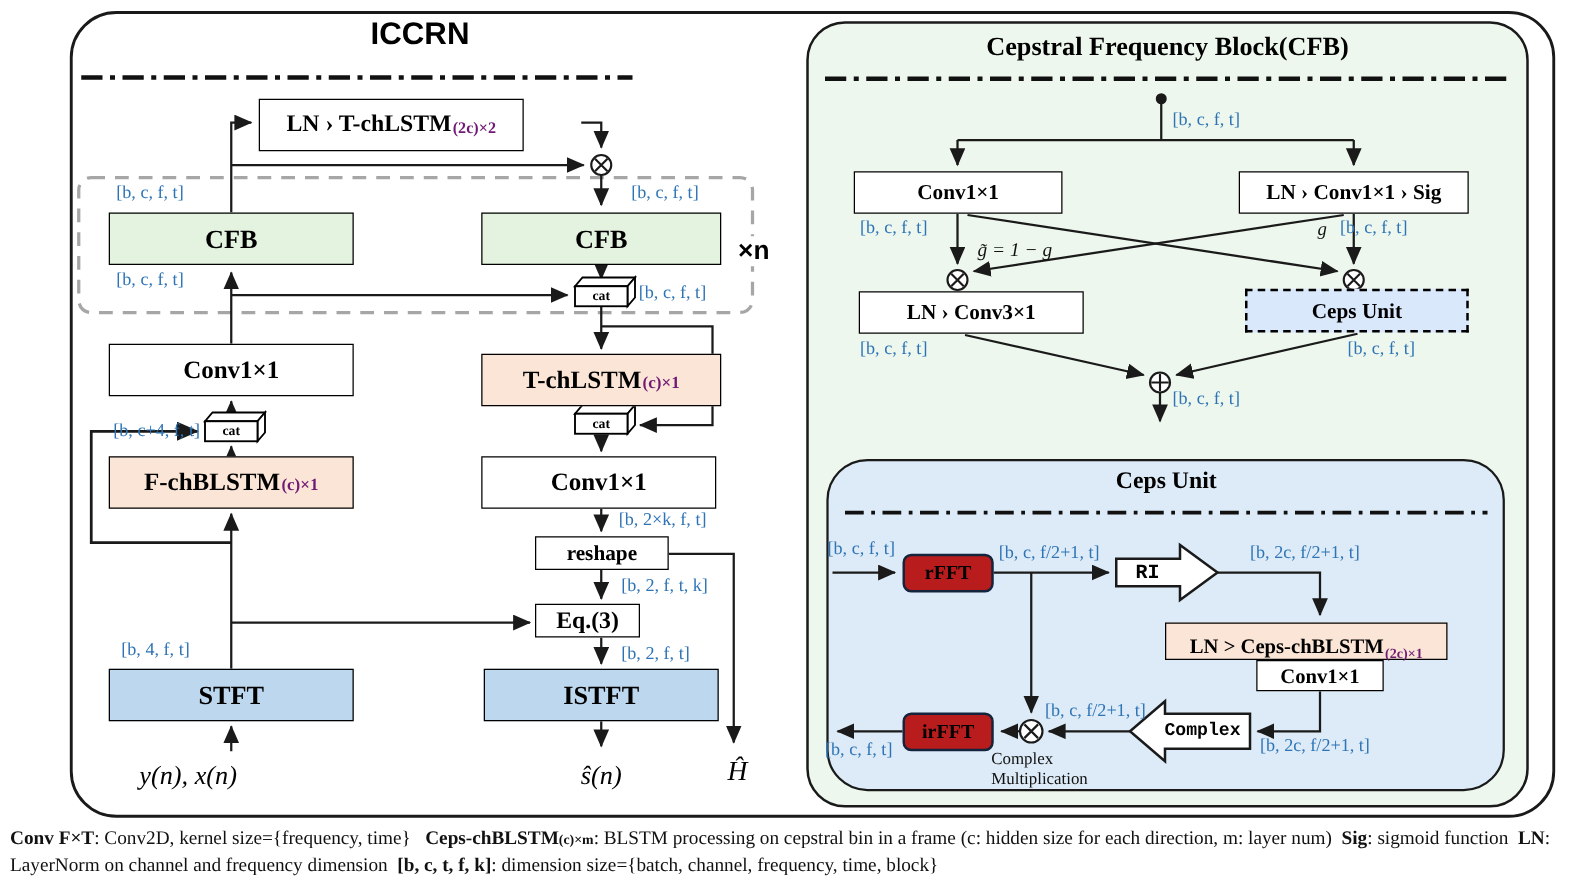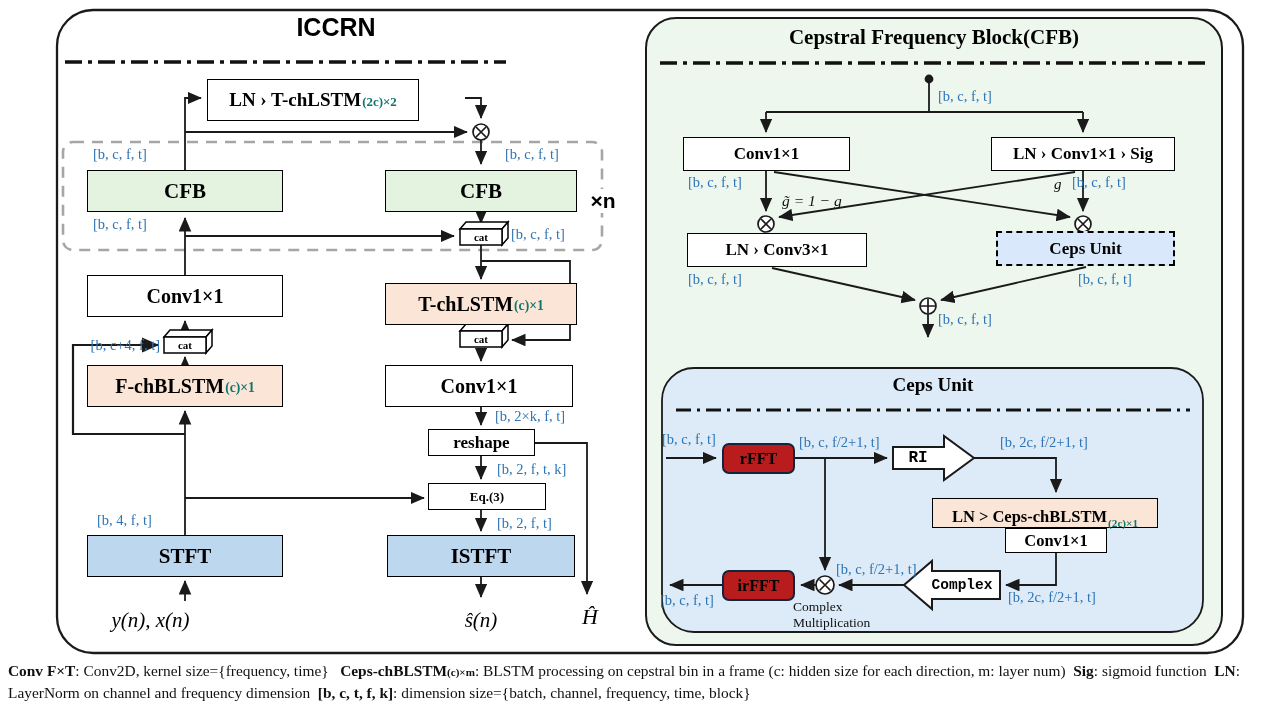--- a/index.html
+++ b/index.html
@@ -8,21 +8,21 @@
   svg.wires{position:absolute;left:0;top:0;width:1267px;height:713px;pointer-events:none;}
   .bx{position:absolute;border:1.7px solid #000;background:#fff;display:flex;align-items:center;
       justify-content:center;font-family:"Liberation Serif",serif;font-weight:bold;color:#000;
       box-sizing:border-box;white-space:nowrap;}
   .green{background:#e4f2e0;}
   .peach{background:#fbe5d6;}
   .blue{background:#bdd7ee;}
   .bluedk{background:#b91c1c;border:2.2px solid #14243c;border-radius:7px;}
   .tlabel{position:absolute;color:#2e74b5;font-family:"Liberation Serif",serif;font-size:14.5px;
           white-space:nowrap;}
-  .sub{font-size:0.68em;color:#0f766e;font-weight:bold;margin-left:1px;transform:translateY(2px);}
+  .sub{font-size:0.68em;color:#701a75;font-weight:bold;margin-left:1px;transform:translateY(2px);}
   .ttl{position:absolute;font-weight:bold;text-align:center;color:#000;white-space:nowrap;}
   .io{position:absolute;font-style:italic;font-size:21px;text-align:center;white-space:nowrap;}
   .catlbl{position:absolute;font-size:11px;font-weight:bold;text-align:center;
           font-family:"Liberation Serif",serif;}
   .shapelbl{position:absolute;font-family:Liberation Mono, monospace;font-weight:bold;
             text-align:center;white-space:nowrap;}
   #caption{position:absolute;left:8px;top:660px;width:1253px;font-size:15.4px;line-height:1.42;
            color:#111;white-space:pre-wrap;font-family:"Liberation Serif",serif;}
   .dashedbox{position:absolute;border:2.6px dashed #000;background:#dae8fc;box-sizing:border-box;
              display:flex;align-items:center;justify-content:center;font-weight:bold;}
@@ -193,21 +193,21 @@
   </div>
 
   <div class="tlabel" style="left:495px;top:408px;">[b, 2×k, f, t]</div>
 
   <div class="bx" style="left:428px;top:429px;width:107px;height:27px;font-size:17px;">
     <span>reshape</span>
   </div>
 
   <div class="tlabel" style="left:497px;top:461px;">[b, 2, f, t, k]</div>
 
-  <div class="bx" style="left:428px;top:483px;width:118px;height:27px;font-size:13px;">
+  <div class="bx" style="left:428px;top:483px;width:84px;height:27px;font-size:19px;">
     <span>Eq.(3)</span>
   </div>
 
   <div class="tlabel" style="left:497px;top:515px;">[b, 2, f, t]</div>
   <div class="tlabel" style="left:97px;top:512px;">[b, 4, f, t]</div>
 
   <div class="bx blue" style="left:87px;top:535px;width:196px;height:42px;font-size:21px;">
     <span>STFT</span>
   </div>
   <div class="bx blue" style="left:387px;top:535px;width:188px;height:42px;font-size:21px;">

